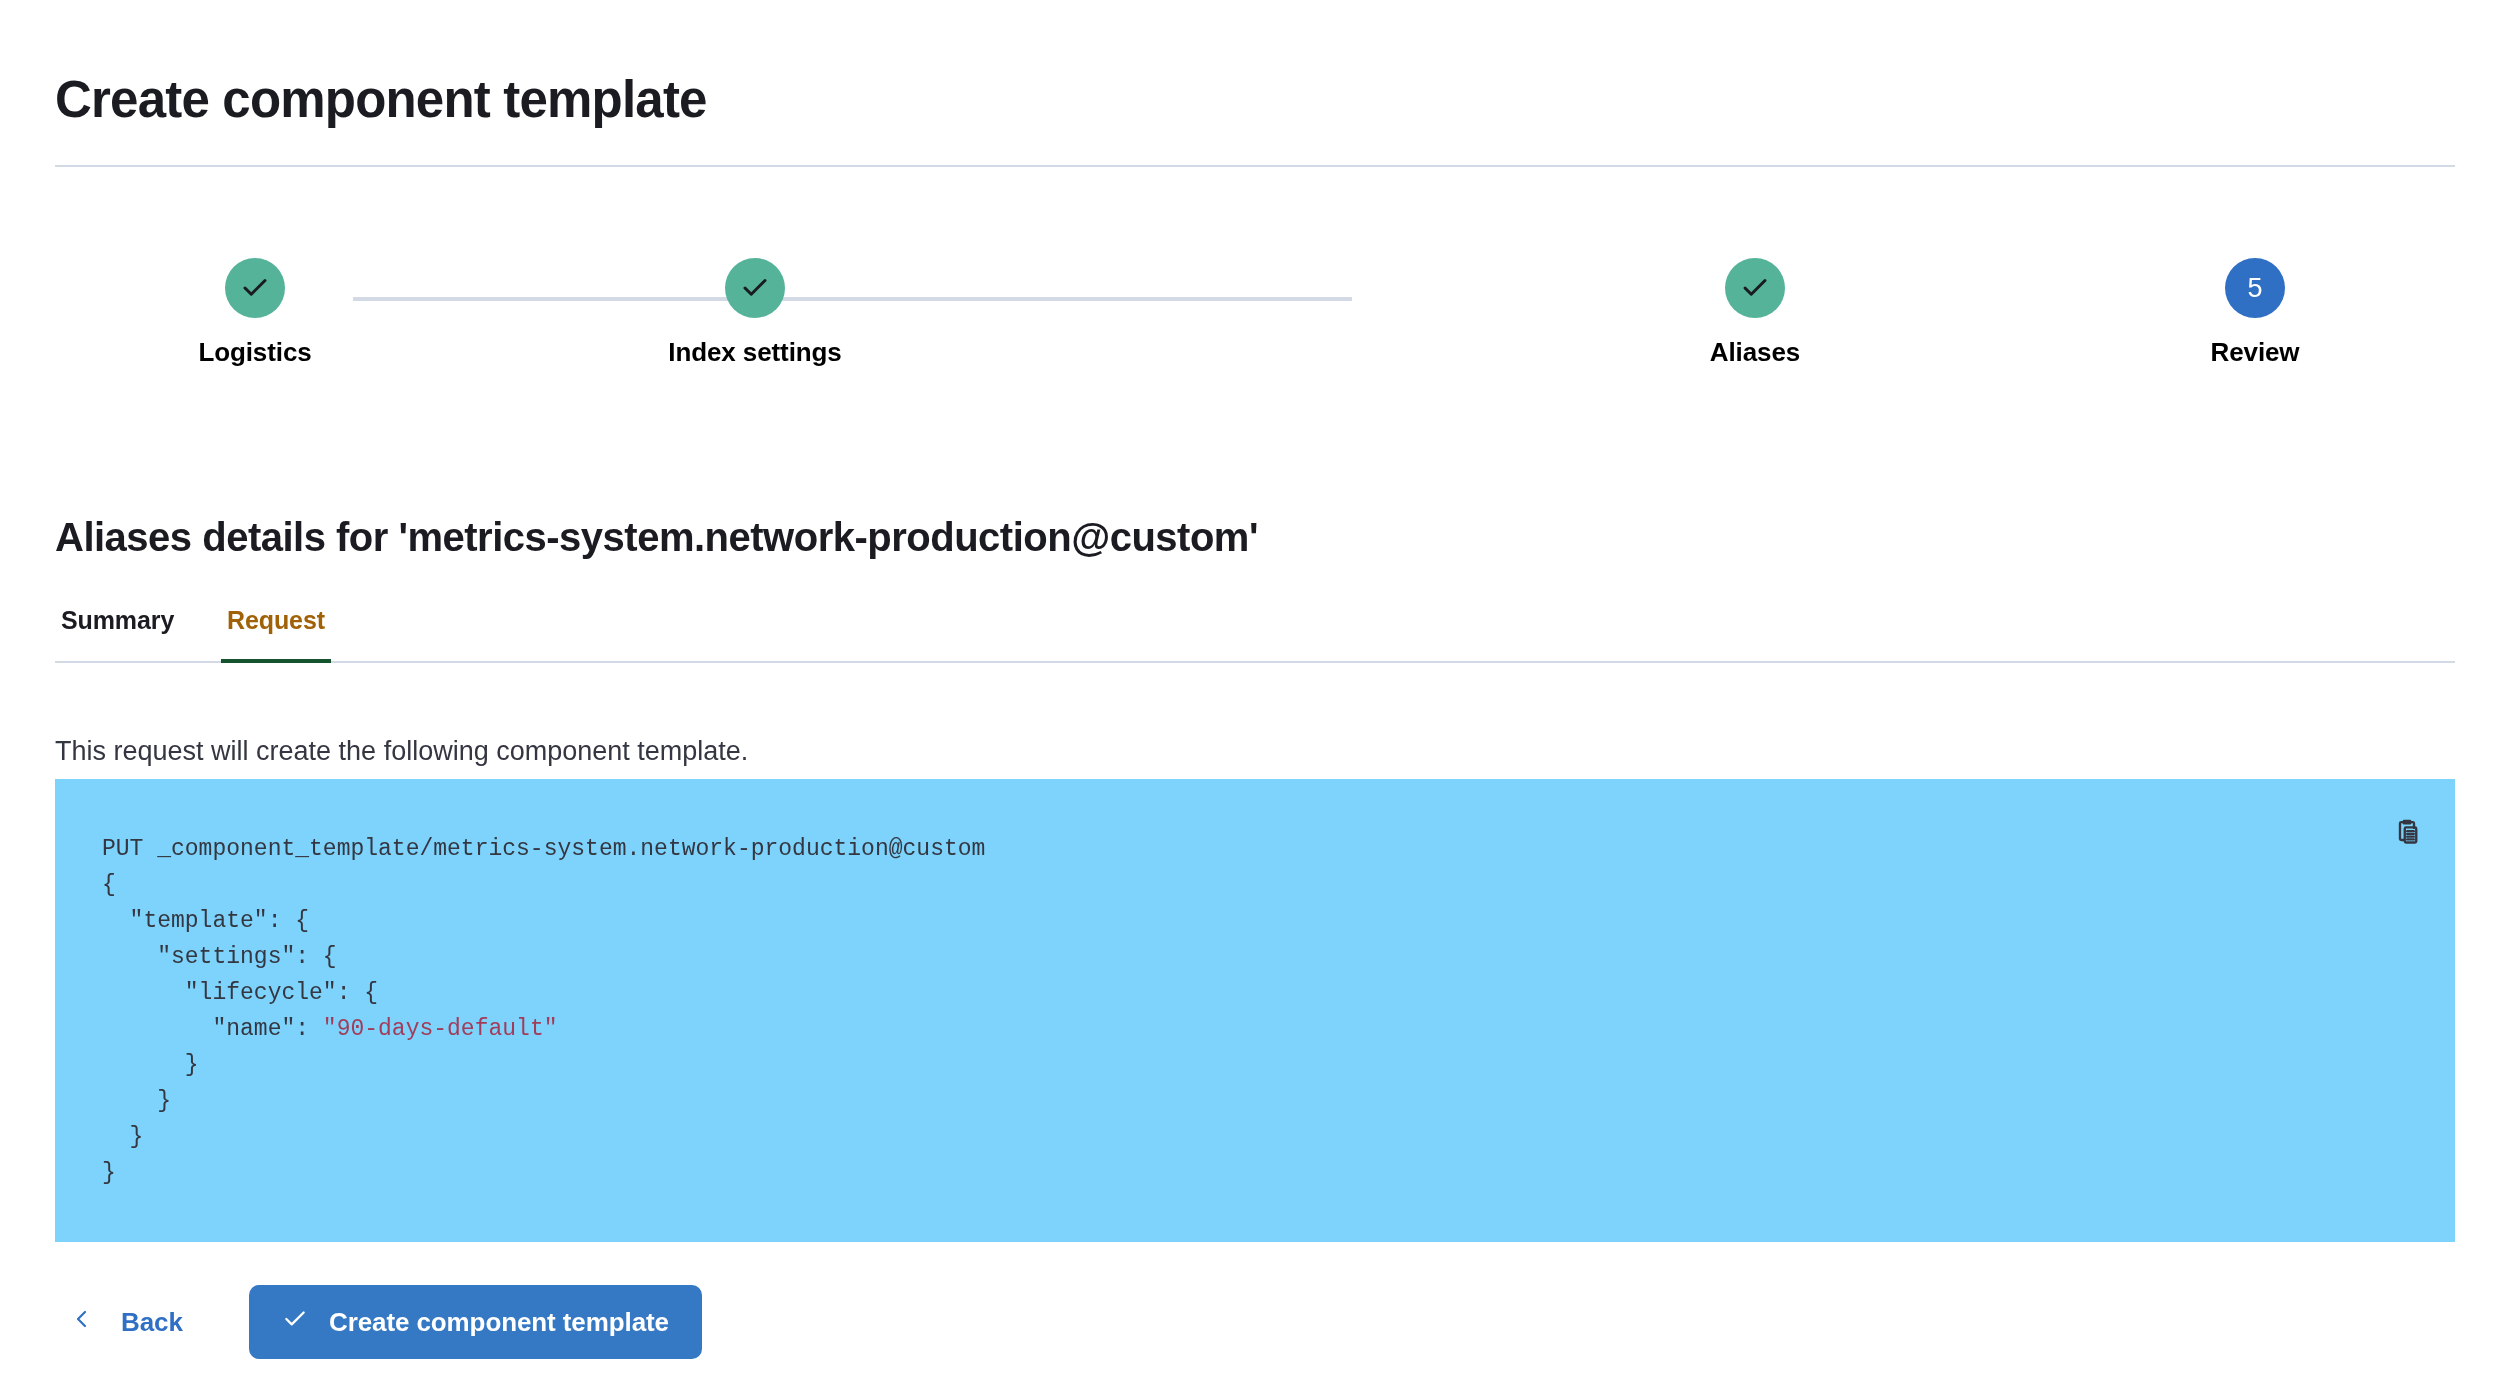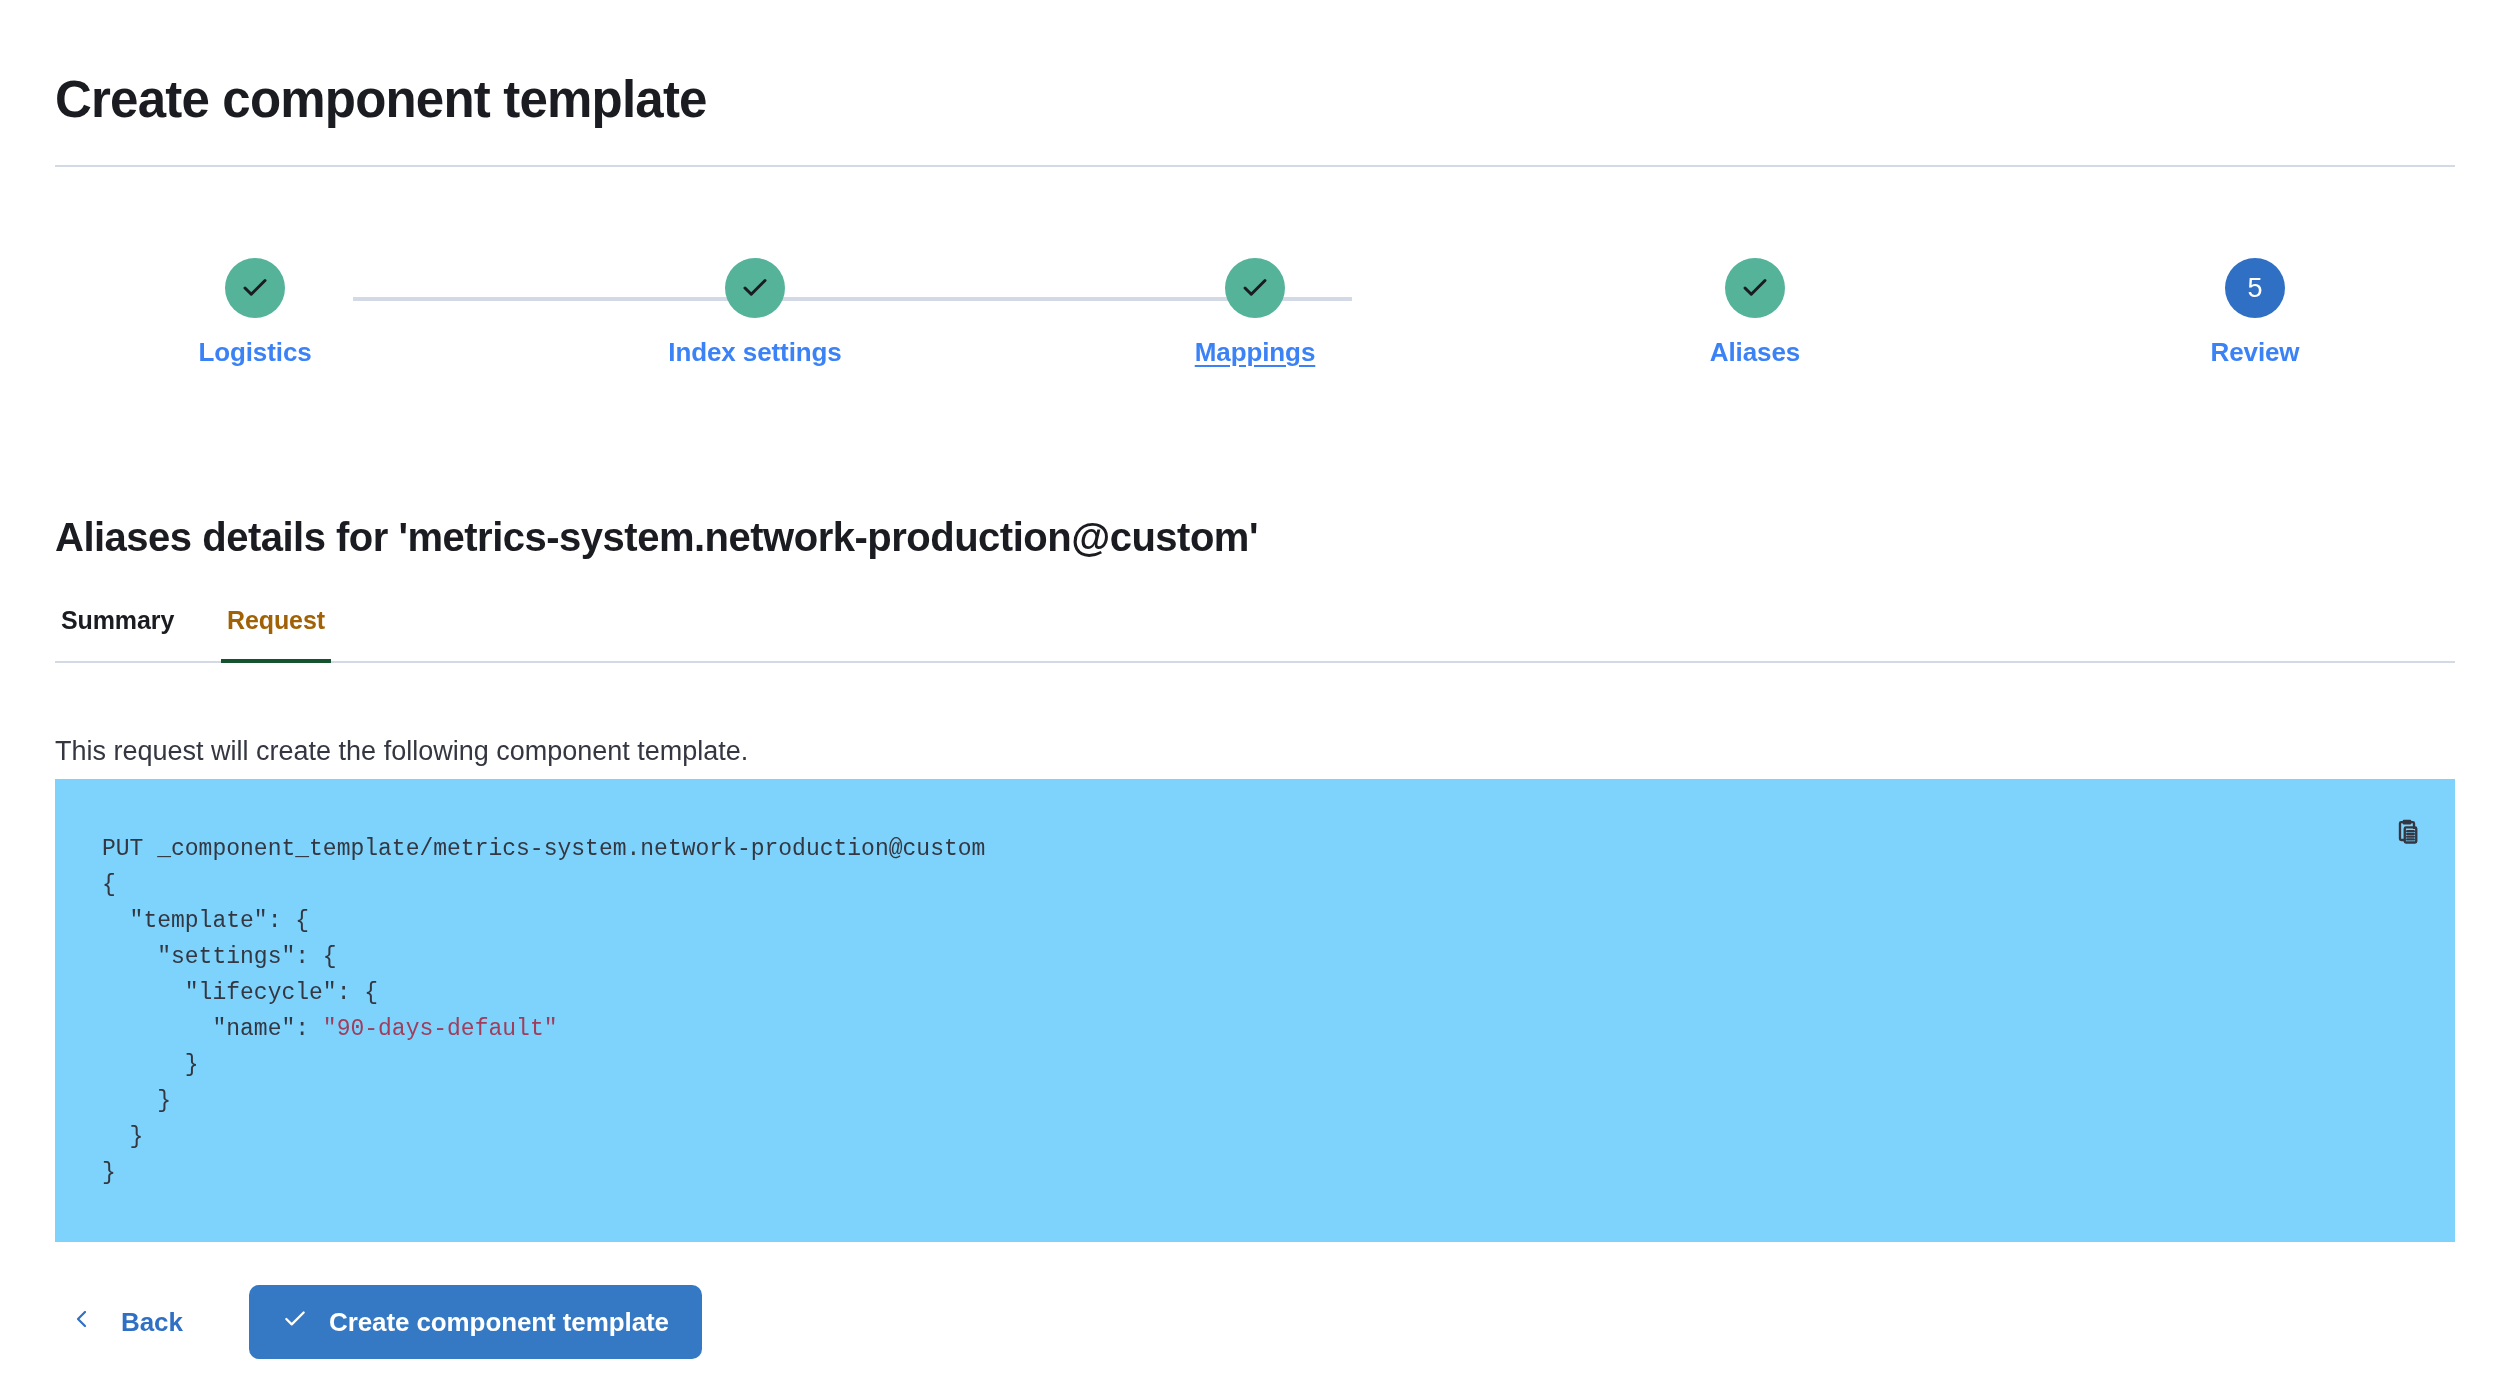--- a/index.html
+++ b/index.html
@@ -83,21 +83,21 @@
   .step-num {
     color: #ffffff;
     font-size: 27px;
     font-weight: 400;
     line-height: 1;
   }
   .step-label {
     margin-top: 19px;
     font-size: 26px;
     font-weight: 700;
-    color: #3b82f6;
+    color: #000000;
     letter-spacing: -0.1px;
     display: inline-block;
   }
   .step-label.link { text-decoration: underline; text-underline-offset: 4px; cursor: pointer; }
 
   
   .section-heading {
     position: absolute;
     left: 55px;
     top: 478px;
@@ -253,30 +253,20 @@
       <div class="step-circle done">
         <span>
           <svg width="30" height="30" viewBox="0 0 24 24" fill="none" stroke="#1a1c21" stroke-width="2.4" stroke-linecap="round" stroke-linejoin="round">
               <polyline points="20 6 9 17 4 12"></polyline>
             </svg>
         </span>
       </div>
       <span class="step-label">Index settings</span>
     </div>
 
-    <div class="step" style="left:1200px;">
-      <div class="step-circle done">
-        <span>
-          <svg width="30" height="30" viewBox="0 0 24 24" fill="none" stroke="#1a1c21" stroke-width="2.4" stroke-linecap="round" stroke-linejoin="round">
-              <polyline points="20 6 9 17 4 12"></polyline>
-            </svg>
-        </span>
-      </div>
-      <span class="step-label link">Mappings</span>
-    </div>
 
     <div class="step" style="left:1700px;">
       <div class="step-circle done">
         <span>
           <svg width="30" height="30" viewBox="0 0 24 24" fill="none" stroke="#1a1c21" stroke-width="2.4" stroke-linecap="round" stroke-linejoin="round">
               <polyline points="20 6 9 17 4 12"></polyline>
             </svg>
         </span>
       </div>
       <span class="step-label">Aliases</span>

